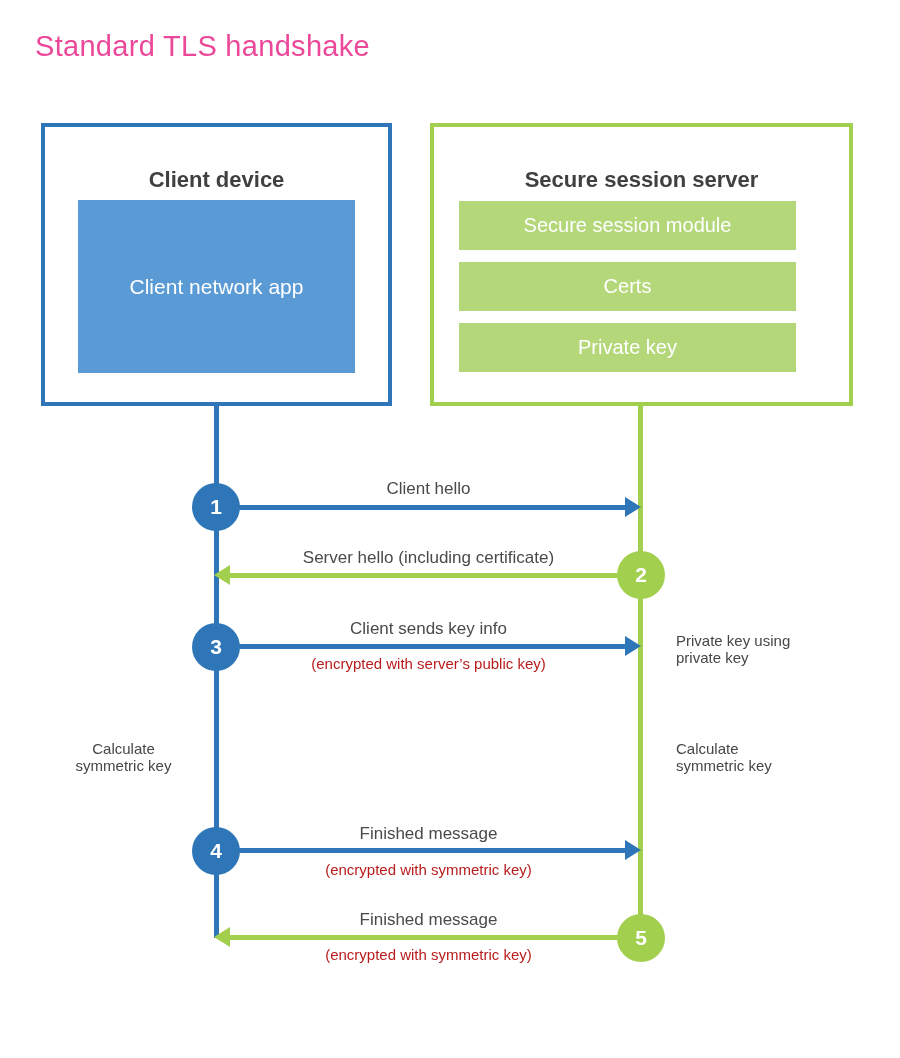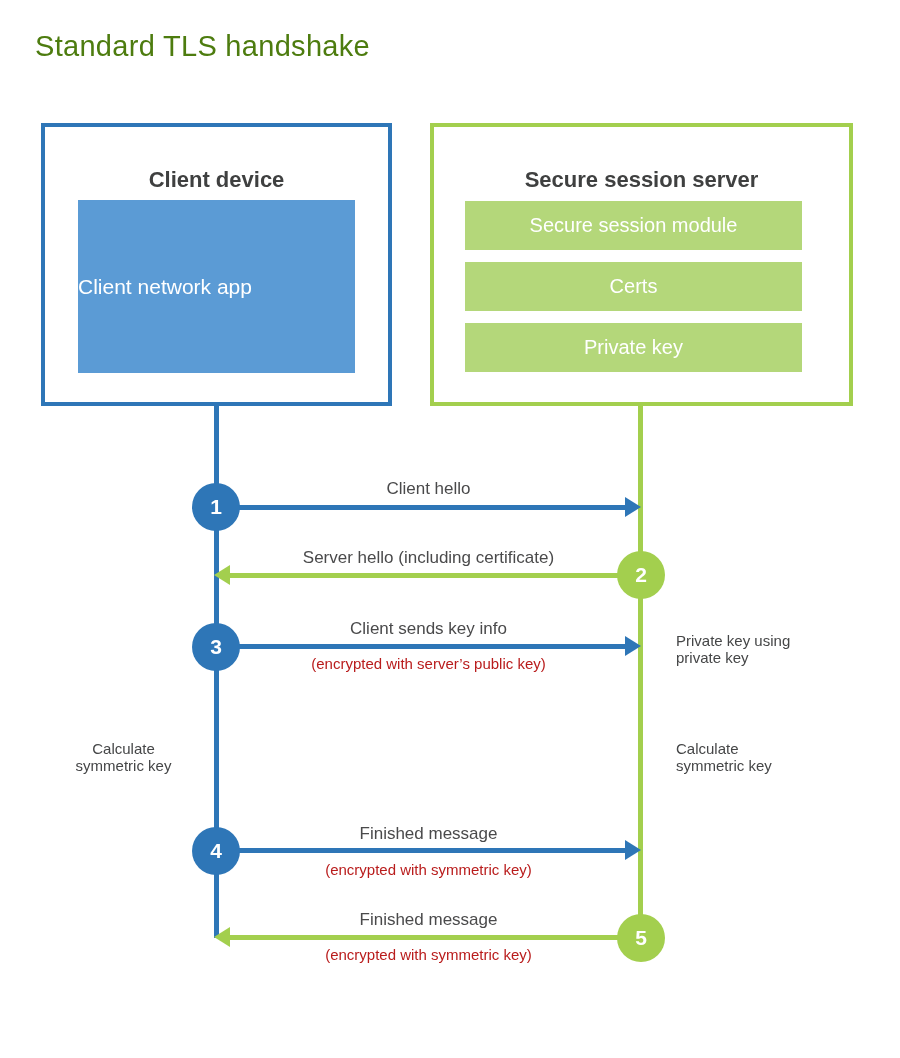--- a/index.html
+++ b/index.html
@@ -2,38 +2,38 @@
 <html><head>
 <meta charset="utf-8">
 <style>
   html,body{margin:0;padding:0;background:#ffffff;}
   .canvas{
     position:relative;width:900px;height:1058px;background:#ffffff;overflow:hidden;
     font-family:"Liberation Sans", sans-serif;
   }
   .page-title{
     position:absolute;left:35px;top:30px;margin:0;
-    font-size:29px;font-weight:300;letter-spacing:.3px;color:#4d7c0f;
+    font-size:29px;font-weight:300;letter-spacing:.3px;color:#ec4899;
   }
   
   .box{position:absolute;top:123px;height:283px;background:#fff;box-sizing:border-box;}
   .client-box{left:41px;width:351px;border:4px solid #2e76b7;}
   .server-box{left:430px;width:423px;border:4px solid #a3cf4e;}
   .box-title{
     position:absolute;left:0;top:24px;width:100%;text-align:center;
     font-size:22px;font-weight:700;color:#3f4040;margin-top:16px;
   }
   .client-app{
     position:absolute;left:33px;top:73px;width:277px;height:173px;background:#5b9bd5;
-    display:flex;align-items:center;justify-content:flex-start;text-align:center;
+    display:flex;align-items:center;justify-content:center;text-align:center;
     color:#ffffff;font-size:21px;line-height:1.5;
   }
   .client-app span{display:block;max-width:180px;}
   .server-bar{
-    position:absolute;left:31px;width:337px;height:49px;background:#b4d77a;
+    position:absolute;left:25px;width:337px;height:49px;background:#b4d77a;
     color:#ffffff;font-size:20px;text-align:center;line-height:49px;
   }
   .bar-0{top:74px;} .bar-1{top:135px;} .bar-2{top:196px;}
   
   .vline{position:absolute;width:5px;top:406px;height:532px;}
   .vline.blue{left:214px;background:#2e76b7;}
   .vline.green{left:638px;background:#a3cf4e;}
   
   .hline{position:absolute;height:5px;}
   .hline.blue{background:#2e76b7;}

